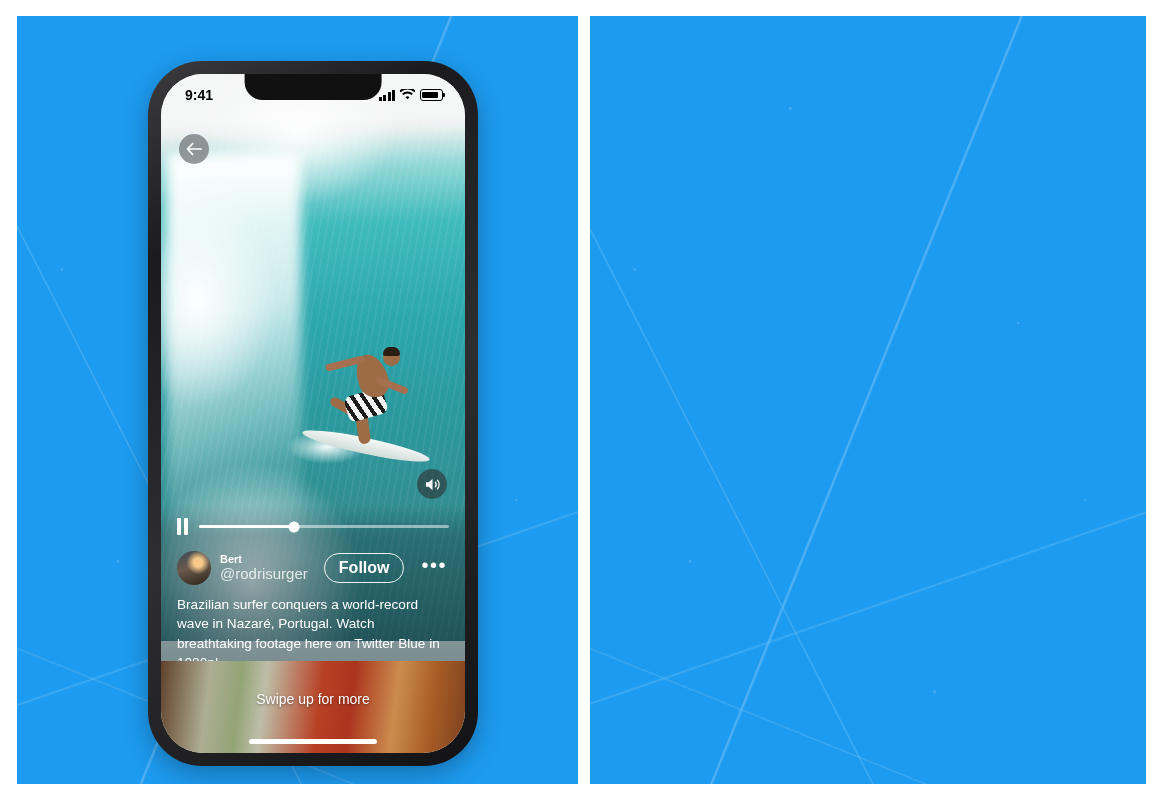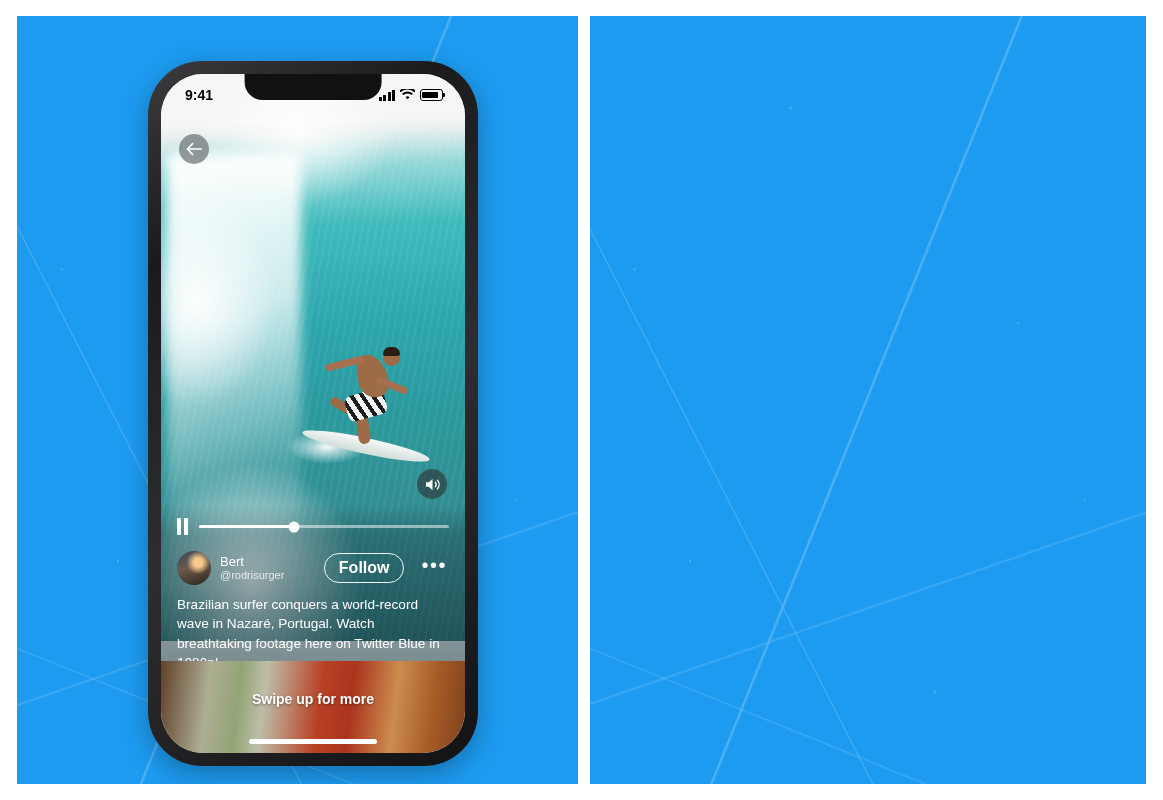--- a/index.html
+++ b/index.html
@@ -138,40 +138,40 @@
   .track{ position:relative; flex:1; height:3px; background:rgba(255,255,255,.5); border-radius:2px;}
   .track .fill{ position:absolute; left:0; top:0; height:100%; width:38%; background:#fff; border-radius:2px;}
   .track .knob{ position:absolute; left:38%; top:50%; transform:translate(-50%,-50%);
     width:11px;height:11px;border-radius:50%;background:#fff;}
   .author-row{ display:flex; align-items:center; gap:9px; margin-bottom:10px;}
   .av-bert{ width:34px;height:34px;border-radius:50%;flex:none;
     background:
       radial-gradient(circle at 62% 34%, #f7c98a 0 14%, rgba(247,201,138,0) 38%),
       linear-gradient(160deg,#3b4a57 0%,#6a5a4d 45%,#2b2218 100%);}
   .author-names{ flex:1; line-height:1.12; }
-  .a-name{ font-size:13px; font-weight:normal; color:#fff; }
-  .a-handle{ font-size:11px; color:#e3eaea; }
+  .a-name{ font-size:11px; font-weight:bold; color:#fff; }
+  .a-handle{ font-size:15px; color:#e3eaea; }
   .follow-btn{
     border:1.4px solid rgba(255,255,255,.92); color:#fff; font-size:16px; font-weight:bold;
     border-radius:16px; padding:5px 14px; background:transparent;
   }
   .dots{ color:#fff; font-size:20px; letter-spacing:1.5px; line-height:.6; padding:0 2px 6px 8px;}
   .tweet-text{ color:#fff; font-size:13.6px; line-height:1.42; margin-bottom:14px; }
   .actions{ display:flex; align-items:center; color:#fff; }
   .act{ display:flex; align-items:center; gap:7px; font-size:13px; }
   .act:nth-child(1){ width:34%; } .act:nth-child(2){ width:30%; } .act:nth-child(3){ width:27%; }
   .act:nth-child(4){ margin-left:auto; }
 
   .swipe-strip{
     position:absolute; left:0; right:0; bottom:0; height:92px; z-index:10;
     background: linear-gradient(97deg,#6e4a30 0%,#c6c6a8 16%,#a7bb86 26%,#d9d9c0 34%,#d24a2a 52%,#c33c22 62%,#e8a05a 76%,#c06a2c 88%,#8e4a22 100%);
     display:flex; align-items:center; justify-content:center;
   }
   .swipe-strip::before{ content:""; position:absolute; inset:0; background:rgba(0,0,0,.12);}
-  .swipe-label{ position:relative; color:#fff; font-weight:bold; font-size:14px;
+  .swipe-label{ position:relative; color:#fff; font-weight:normal; font-size:14px;
     text-shadow:0 1px 3px rgba(0,0,0,.45); margin-bottom:16px;}
   .home-ind{ position:absolute; left:50%; transform:translateX(-50%); bottom:9px;
     width:128px; height:5px; border-radius:3px; background:#fff; z-index:12;}
 </style>
 </head>
 <body>
 
 <div id="root">
 
   <div class="panel" id="panel-left">

